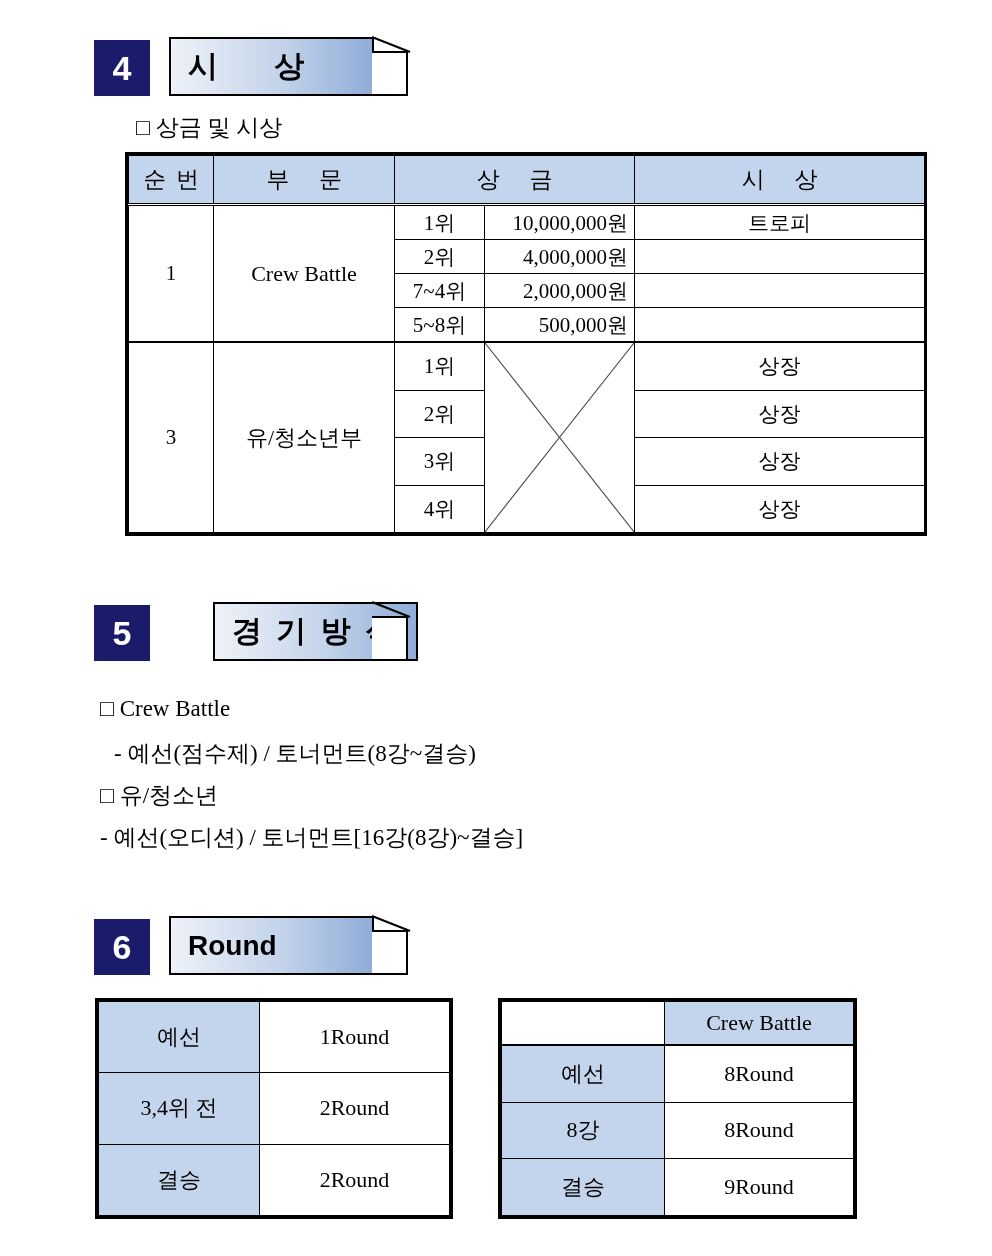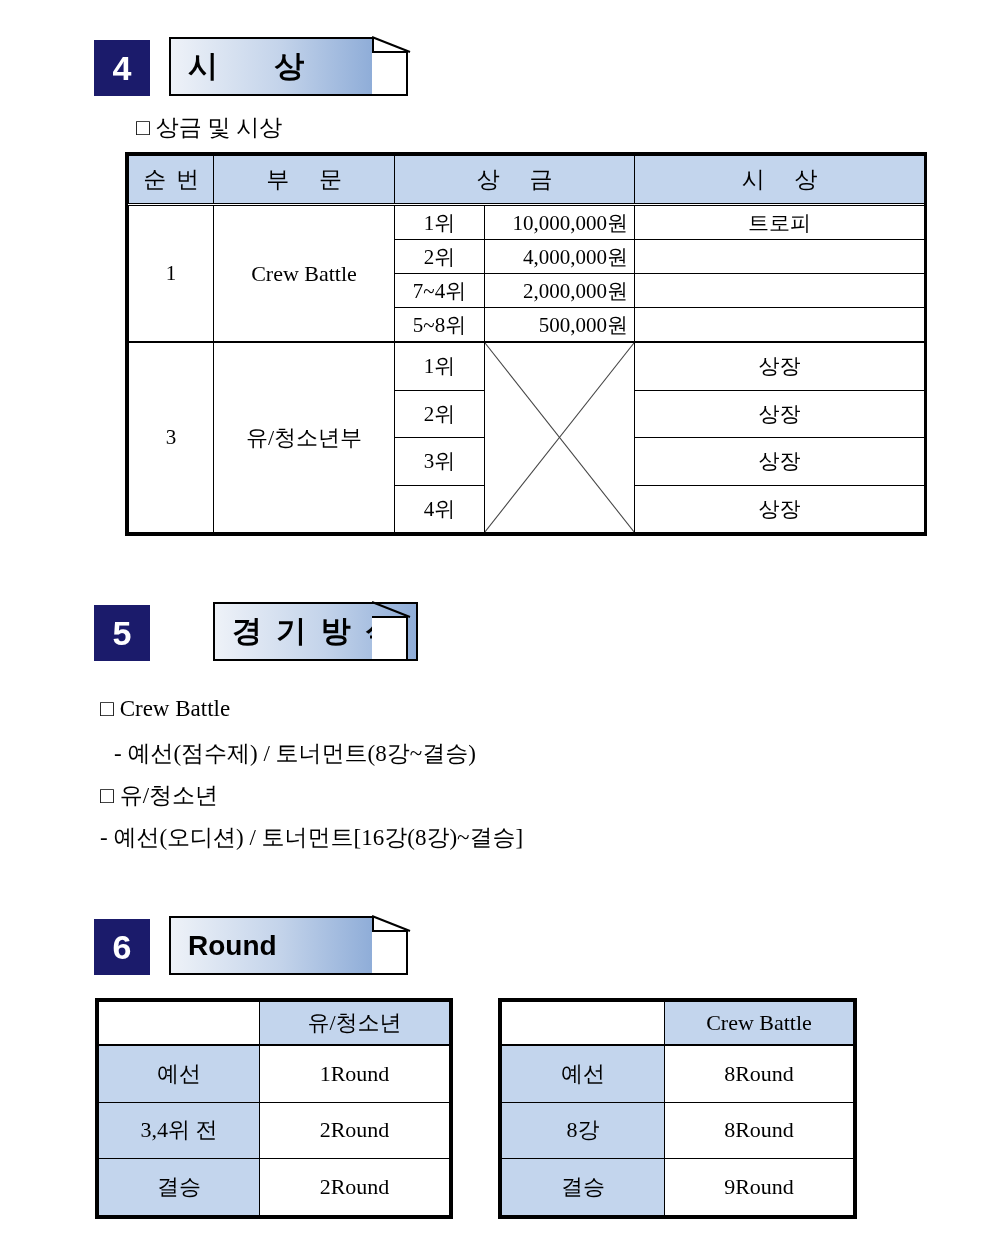--- a/index.html
+++ b/index.html
@@ -161,24 +161,20 @@
     </svg>
   </div>
 
   <div class="tbl-wrap round-tbl" style="left:95px; top:998px; width:358px; height:221px;">
     <table>
       <colgroup>
           <col style="width:161px;">
           <col>
         </colgroup>
       <tbody>
-          <tr class="rhdr">
-        <td></td>
-        <td class="blue-cell">유/청소년</td>
-      </tr>
       <tr>
         <td class="blue-cell">예선</td>
         <td>1Round</td>
       </tr>
       <tr>
         <td class="blue-cell">3,4위 전</td>
         <td>2Round</td>
       </tr>
       <tr>
         <td class="blue-cell">결승</td>

